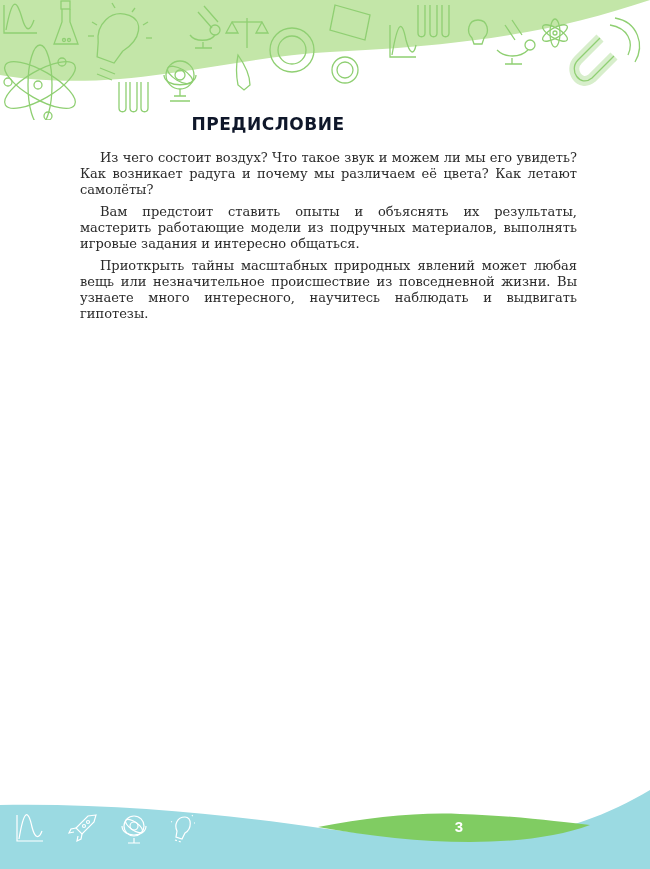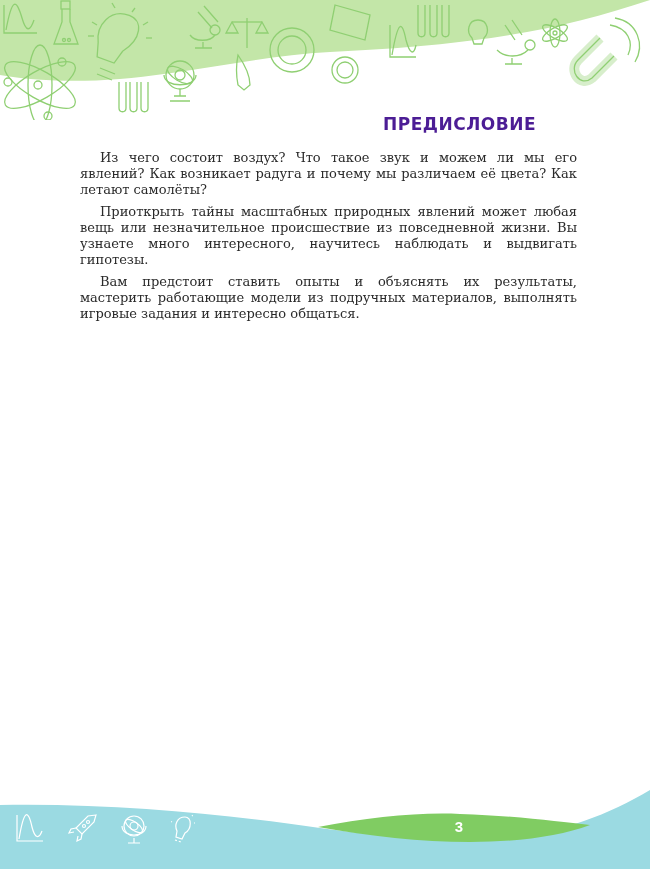--- a/index.html
+++ b/index.html
@@ -5,24 +5,24 @@
   html, body { margin: 0; padding: 0; }
   body {
     width: 650px; height: 869px; position: relative; overflow: hidden;
     background: #ffffff;
     font-family: "DejaVu Serif", "Liberation Serif", serif;
   }
   .header-art { position: absolute; left: 0; top: 0; width: 650px; height: 120px; }
   .footer-art { position: absolute; left: 0; top: 770px; width: 650px; height: 99px; }
   .title {
     position: absolute; left: 0; width: 536px; top: 114px;
-    text-align: right;
+    text-align: center;
     font-family: "DejaVu Sans", "Liberation Sans", sans-serif;
     font-weight: bold; font-size: 17px; letter-spacing: 0.5px;
-    color: #4c1d95;
+    color: #0f172a;
   }
   .body-text {
     position: absolute; left: 80px; top: 150px; width: 497px;
     font-size: 13px; line-height: 16px; color: #2a2a2a;
     text-align: justify;
   }
   .body-text p { margin: 0 0 6px 0; text-indent: 20px; hyphens: auto; }
   .page-number {
     position: absolute; left: 449px; top: 818px; width: 20px;
     text-align: center;
@@ -140,23 +140,23 @@
     <g>
       <circle cx="345" cy="70" r="13"></circle>
       <circle cx="345" cy="70" r="8"></circle>
     </g>
   </g>
 </svg>
 
 <div class="title">ПРЕДИСЛОВИЕ</div>
 
 <div class="body-text">
-  <p>Из чего состоит воздух? Что такое звук и можем ли мы его явлений? Как возникает радуга и почему мы различаем её цвета? Как летают самолёты?</p>
+  <p>Из чего состоит воздух? Что такое звук и можем ли мы его увидеть? Как возникает радуга и почему мы различаем её цвета? Как летают самолёты?</p>
+  <p>Вам предстоит ставить опыты и объяснять их результаты, мастерить работающие модели из подручных материалов, выполнять игровые задания и интересно общаться.</p>
   <p>Приоткрыть тайны масштабных природных явлений может любая вещь или незначительное происшествие из повседневной жизни. Вы узнаете много интересного, научитесь наблюдать и выдвигать гипотезы.</p>
-  <p>Вам предстоит ставить опыты и объяснять их результаты, мастерить работающие модели из подручных материалов, выполнять игровые задания и интересно общаться.</p>
 </div>
 
 <svg class="footer-art" viewBox="0 0 650 99" xmlns="http://www.w3.org/2000/svg">
   <path d="M0 35 C120 33 230 45 320 58 C380 66 420 70 470 70 C540 70 600 50 650 20 V99 H0 Z" fill="#9bdae2"></path>
   <path d="M318 57 C370 47 420 42 460 44 C520 46 560 52 590 55 C560 66 520 72 470 72 C420 72 370 66 318 57 Z" fill="#80cc62"></path>
 </svg>
 
 <div class="footer-icons">
   <svg width="30" height="30" viewBox="0 0 30 30">
     <g fill="none" stroke="#ffffff" stroke-width="1.2">

